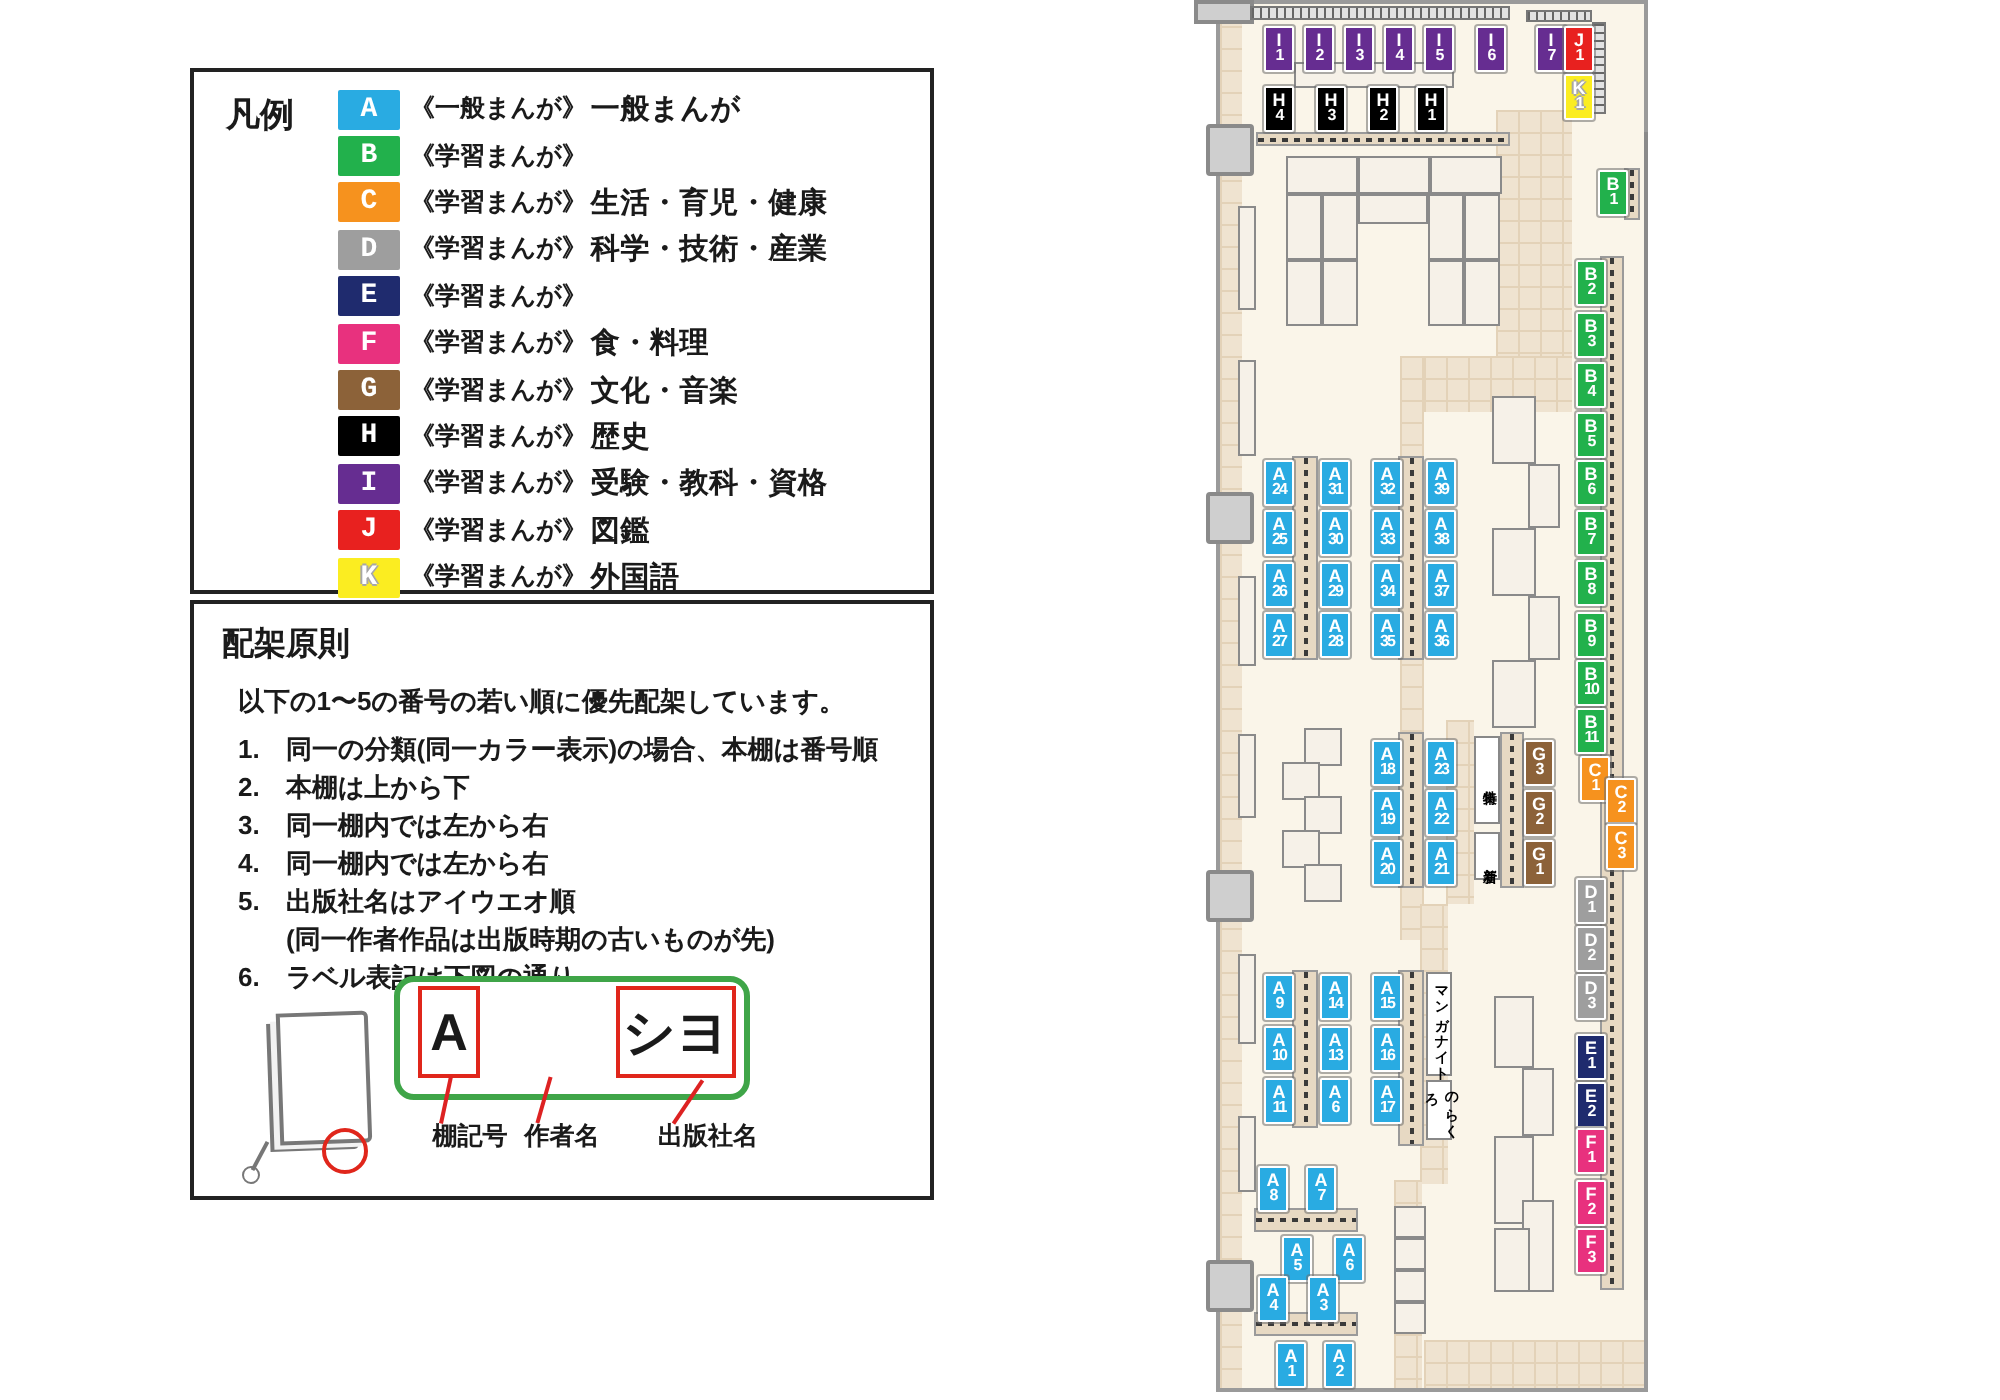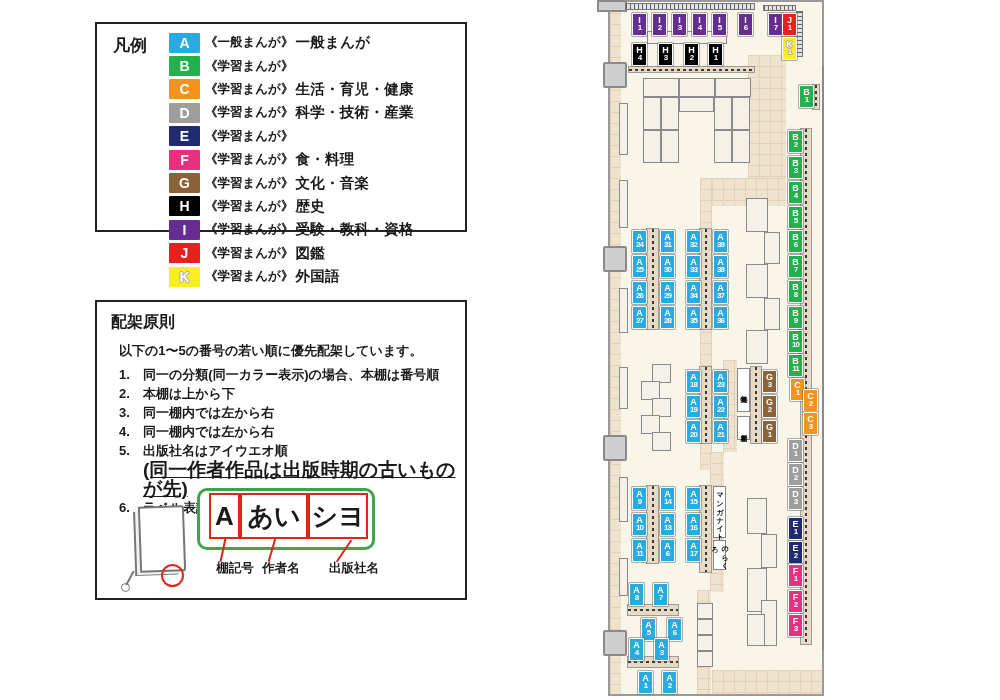--- a/index.html
+++ b/index.html
@@ -1,34 +1,34 @@
 <!DOCTYPE html>
 <html><head>
 <meta charset="utf-8">
 <style>
   html,body{margin:0;padding:0;background:#fff;width:1000px;height:700px;overflow:hidden;
     font-family:"Liberation Sans","DejaVu Sans",sans-serif;color:#1a1a1a;}
   
   .info-box{position:absolute;background:#fff;border:2px solid #222;box-sizing:border-box;}
-  #legend-box{left:95px;top:22px;width:372px;height:210px;}
+  #legend-box{left:95px;top:34px;width:372px;height:263px;font-family:Liberation Mono, monospace;}
   #legend-title{position:absolute;left:16px;top:10px;font-size:17px;font-weight:bold;}
   #legend-rows{position:absolute;left:72px;top:7px;}
   .leg-row{display:flex;align-items:center;height:23.4px;white-space:nowrap;}
   .leg-chip{width:31px;height:20px;flex:0 0 auto;color:#fff;font-weight:bold;font-size:14px;
     display:flex;align-items:center;justify-content:center;margin-right:5px;border-radius:1px;}
   .leg-chip.k{color:#fff;text-shadow:0 0 1px #999,1px 0 0 #aaa,-1px 0 0 #aaa,0 1px 0 #aaa,0 -1px 0 #aaa;}
   .leg-series{font-size:12.5px;font-weight:bold;margin-right:2px;}
   .leg-label{font-size:14.5px;font-weight:bold;letter-spacing:.3px;}
   #principles-box{left:95px;top:300px;width:372px;height:300px;}
   #principles-title{position:absolute;left:14px;top:10px;font-size:16px;font-weight:bold;}
   #principles-intro{position:absolute;left:22px;top:40px;font-size:13px;font-weight:bold;}
   #rules-list{position:absolute;left:22px;top:63px;}
   .rule-row{display:flex;font-size:13px;font-weight:bold;line-height:19px;}
   .rule-num{width:24px;flex:0 0 auto;}
-  .rule-note{font-size:19px;font-weight:bold;line-height:19px;margin-left:2px;text-decoration:underline;}
+  .rule-note{font-size:13px;font-weight:bold;line-height:19px;margin-left:2px;}
   
   #label-diagram{position:absolute;left:0;top:182px;width:372px;height:112px;}
   .green-frame{position:absolute;left:100px;top:4px;width:172px;height:56px;border:3px solid #3FA548;border-radius:10px;background:#fff;}
   .red-seg{position:absolute;top:9px;border:2px solid #E0261B;background:#fff;height:42px;
     display:flex;align-items:center;justify-content:center;font-size:26px;font-weight:bold;}
   .leader{position:absolute;width:2px;background:#D22;}
   .diagram-caption{position:absolute;top:76px;font-size:12.5px;font-weight:bold;text-align:center;}
   .book-body{position:absolute;left:42px;top:22px;width:42px;height:62px;background:#fff;border:2px solid #777;
     border-radius:0 3px 3px 0;box-shadow:-4px 3px 0 -1px #f2f2f2,-6px 4px 0 -1px #777;transform:rotate(-2deg);}
   .book-tag{position:absolute;left:32px;top:86px;width:2px;height:16px;background:#777;transform:rotate(28deg);}
@@ -156,21 +156,20 @@
       </div>
     </div>
 
   <div id="label-diagram">
     <div class="book-body"></div>
     <div class="book-tag"></div>
     <div class="book-tag-loop"></div>
     <div class="red-ring"></div>
     <div class="green-frame"></div>
     <div class="red-seg" style="left:112px;width:27px;">A</div>
-    <div class="red-seg" style="left:143px;width:64px;">あい</div>
     <div class="red-seg" style="left:211px;width:56px;">シヨ</div>
     <div class="leader" style="left:125px;top:54px;height:24px;transform:rotate(12deg);"></div>
     <div class="leader" style="left:174px;top:54px;height:24px;transform:rotate(16deg);"></div>
     <div class="leader" style="left:246px;top:54px;height:26px;transform:rotate(34deg);"></div>
     <div class="diagram-caption" style="left:110px;width:56px;">棚記号</div>
     <div class="diagram-caption" style="left:156px;width:56px;">作者名</div>
     <div class="diagram-caption" style="left:222px;width:70px;">出版社名</div>
   </div>
 </div>
 

